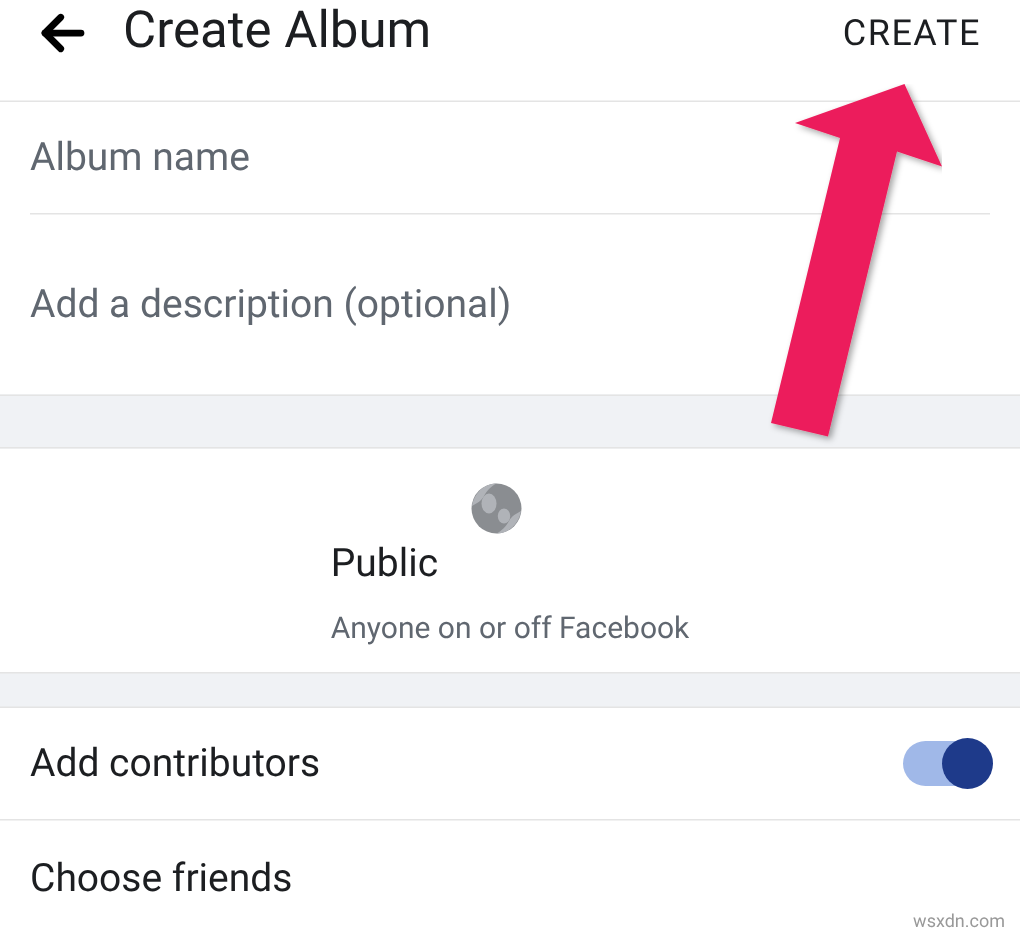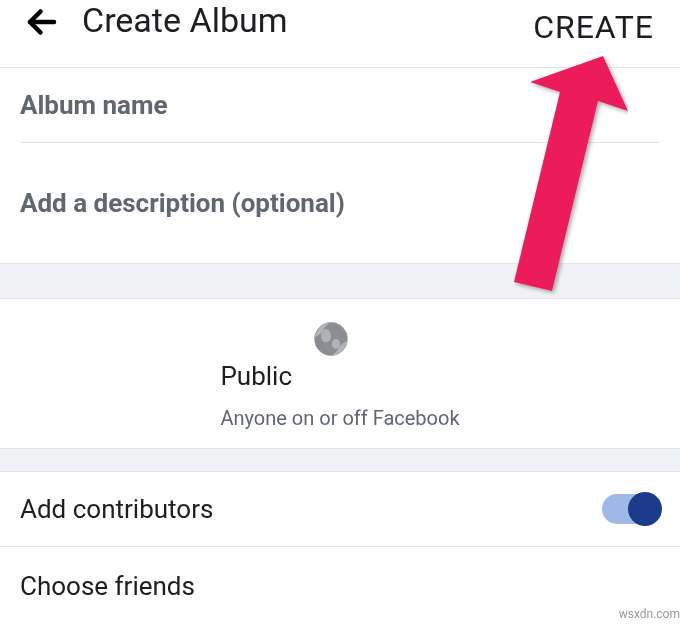--- a/index.html
+++ b/index.html
@@ -29,21 +29,21 @@
       justify-content: center;
       margin-right: 18px;
     }
     .page-title {
       font-size: 34px;
       font-weight: 400;
       color: #1c1e21;
       flex: 1;
     }
     .create-button {
-      font-size: 32px;
+      font-size: 24px;
       font-weight: 400;
       color: #1c1e21;
       letter-spacing: 1px;
       cursor: pointer;
       padding: 8px 6px;
     }
     .divider {
       height: 1px;
       background: #e4e4e4;
     }
@@ -51,21 +51,20 @@
       padding: 0 20px;
     }
     .field {
       font-size: 26px;
       color: #606770;
       padding: 22px 0;
       border: none;
       width: 100%;
       outline: none;
       background: transparent;
-      font-weight: bold;
     }
     .field::placeholder {
       color: #606770;
     }
     .desc-area {
       min-height: 120px;
       border-bottom: none;
     }
     .section-gap {
       height: 36px;
@@ -134,21 +133,21 @@
     }
     .arrow-annotation {
       position: absolute;
       top: 56px;
       left: 428px;
       pointer-events: none;
     }
     .watermark {
       position: absolute;
       bottom: 8px;
-      right: 0;
+      right: 10px;
       font-size: 12px;
       color: #999;
     }
   </style>
 </head>
 <body>
 
 <div class="header">
   <div class="back-icon">
     <svg width="36" height="36" viewBox="0 0 24 24" fill="none" stroke="#000" stroke-width="3" stroke-linecap="round" stroke-linejoin="round">

